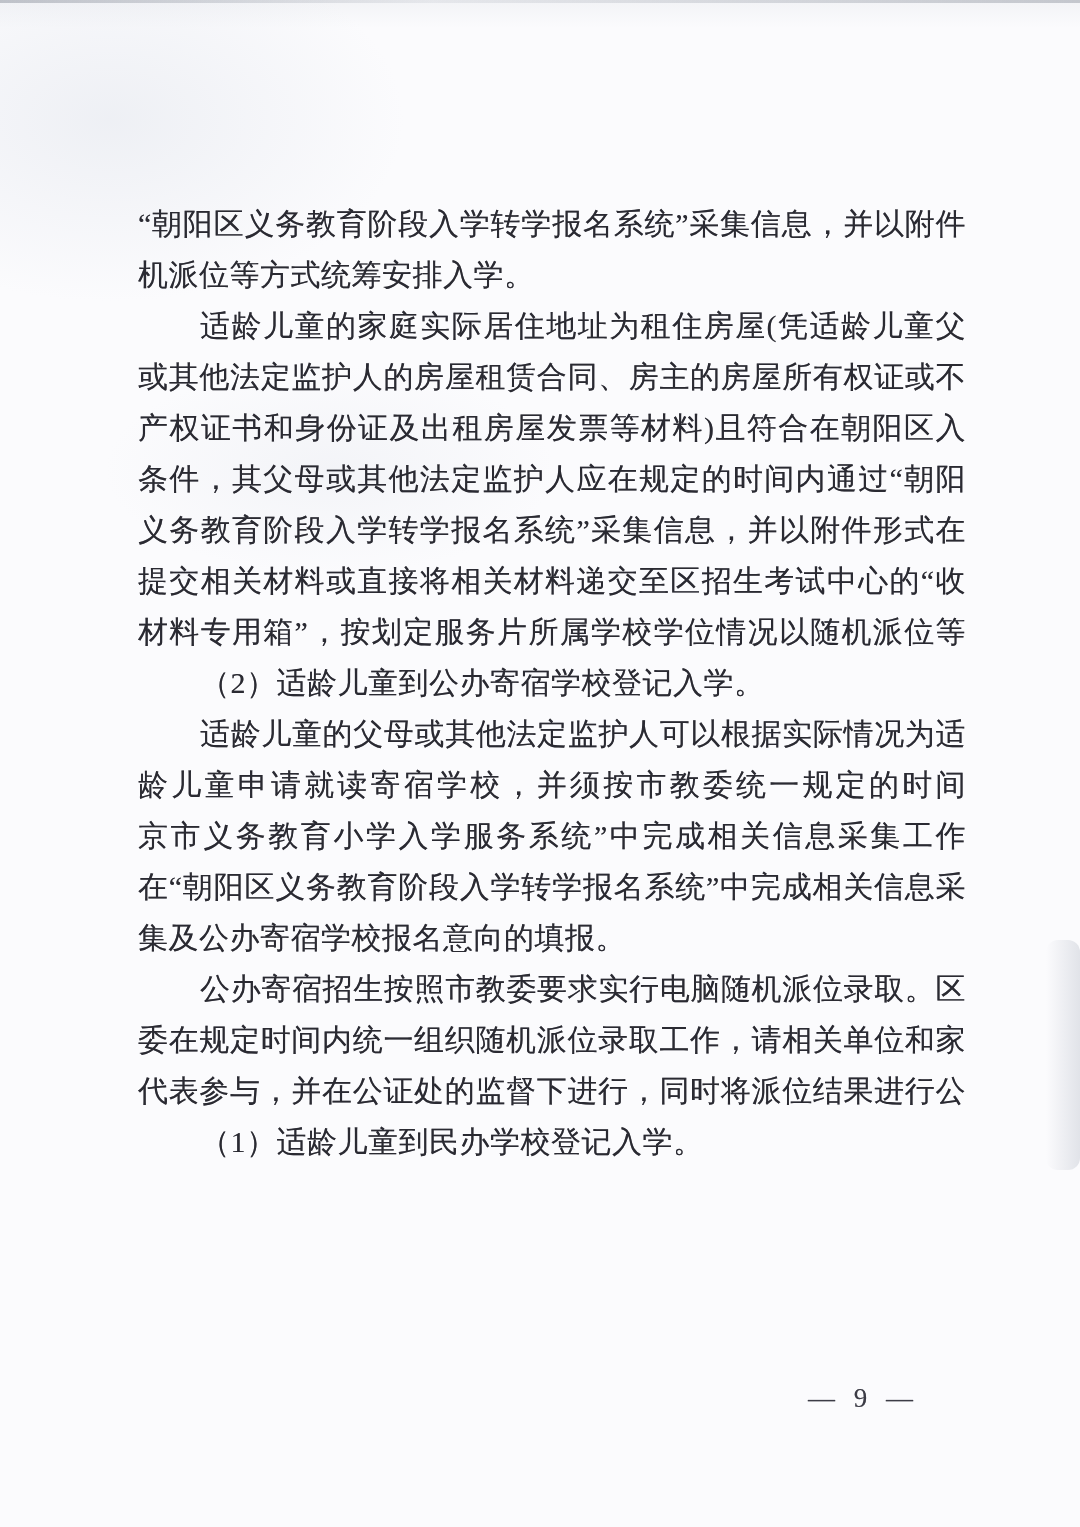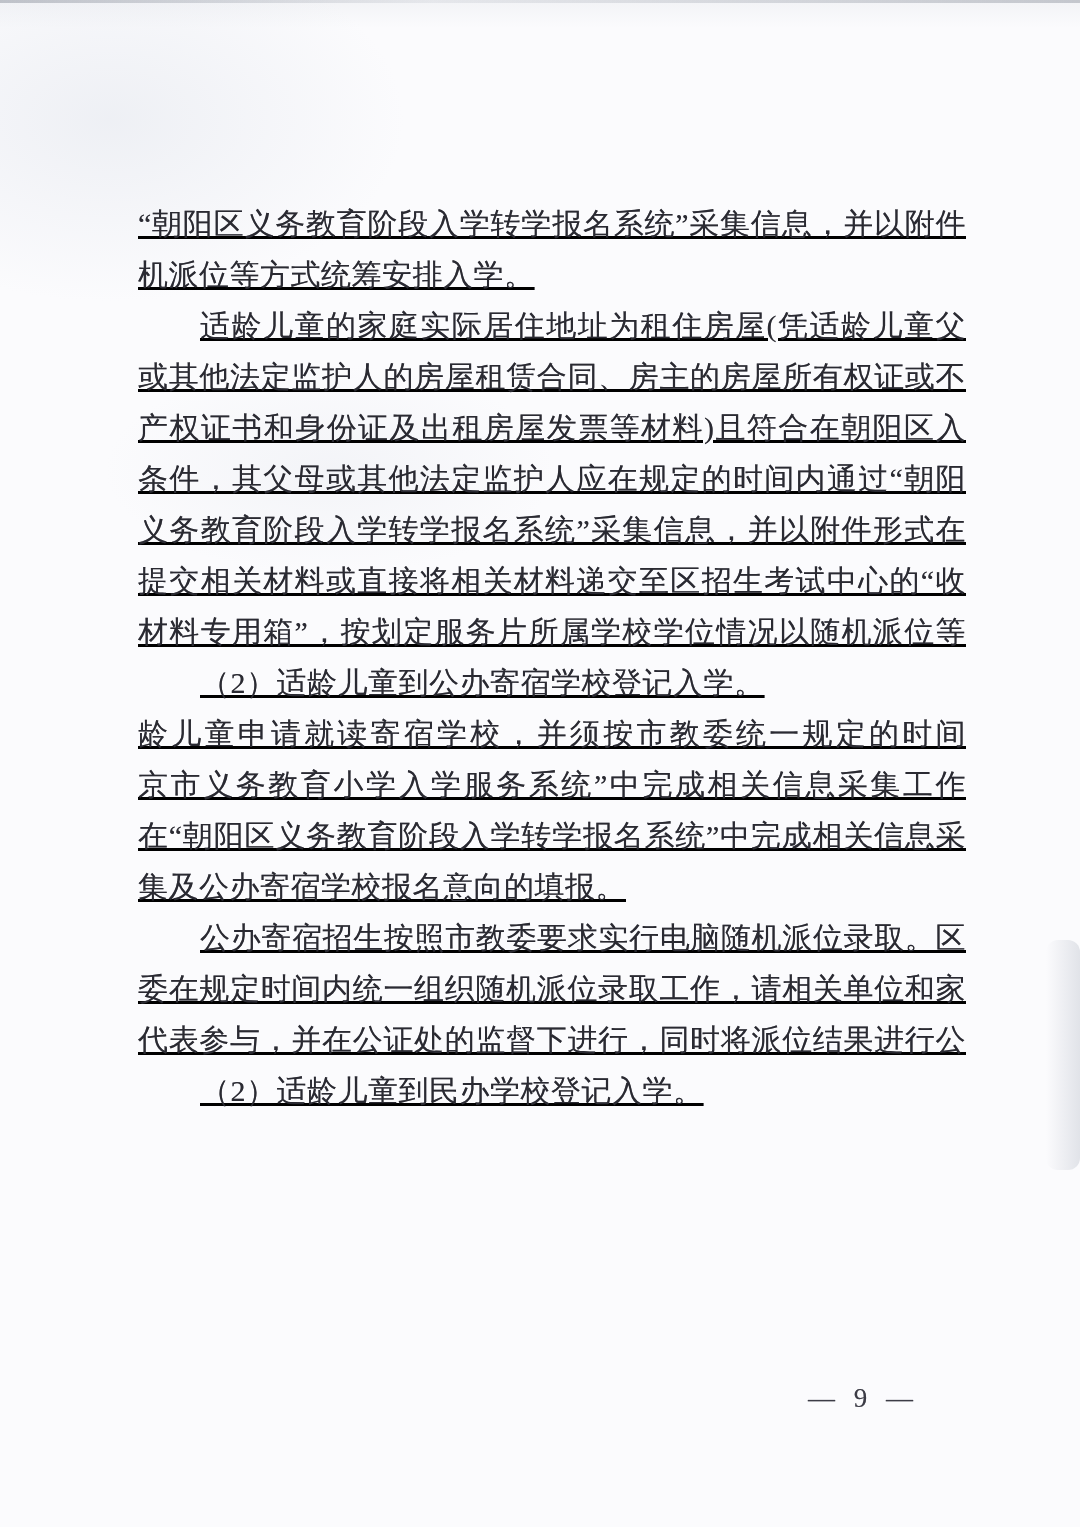--- a/index.html
+++ b/index.html
@@ -21,21 +21,21 @@
     position: absolute; left: 0; top: 0; width: 100%; height: 3px;
     background: linear-gradient(90deg, rgba(150,155,165,0.55), rgba(190,194,202,0.25) 40%, rgba(150,155,165,0.5));
   }
   .right-smudge {
     position: absolute; right: 0; top: 940px; width: 34px; height: 230px;
     background: linear-gradient(to left, rgba(186,191,202,0.40), rgba(186,191,202,0));
     border-radius: 12px;
   }
   .textblock {
     position: absolute;
-    left: 138px; top: 198px; width: 828px; text-decoration: underline;
+    left: 138px; top: 198px; width: 828px;
   }
   .line {
     font-size: 30px;
     line-height: 51px;
     height: 51px;
     color: #2a2a32;
     text-align: justify;
     text-align-last: justify;
     overflow: hidden;
     text-shadow: 0 0 0.6px rgba(42,42,50,0.55);
@@ -67,24 +67,25 @@
     <div class="line">“朝阳区义务教育阶段入学转学报名系统”采集信息，并以附件</div>
     <div class="line end">机派位等方式统筹安排入学。</div>
     <div class="line ind">适龄儿童的家庭实际居住地址为租住房屋(凭适龄儿童父母</div>
     <div class="line">或其他法定监护人的房屋租赁合同、房主的房屋所有权证或不动</div>
     <div class="line">产权证书和身份证及出租房屋发票等材料)且符合在朝阳区入学</div>
     <div class="line">条件，其父母或其他法定监护人应在规定的时间内通过“朝阳区</div>
     <div class="line">义务教育阶段入学转学报名系统”采集信息，并以附件形式在线</div>
     <div class="line">提交相关材料或直接将相关材料递交至区招生考试中心的“收取</div>
     <div class="line">材料专用箱”，按划定服务片所属学校学位情况以随机派位等方</div>
     <div class="line end ind">（2）适龄儿童到公办寄宿学校登记入学。</div>
+    <div class="line ind">适龄儿童的父母或其他法定监护人可以根据实际情况为适</div>
     <div class="line">龄儿童申请就读寄宿学校，并须按市教委统一规定的时间在“北</div>
     <div class="line">京市义务教育小学入学服务系统”中完成相关信息采集工作后，</div>
     <div class="line">在“朝阳区义务教育阶段入学转学报名系统”中完成相关信息采</div>
     <div class="line end">集及公办寄宿学校报名意向的填报。</div>
     <div class="line ind">公办寄宿招生按照市教委要求实行电脑随机派位录取。区教</div>
     <div class="line">委在规定时间内统一组织随机派位录取工作，请相关单位和家长</div>
     <div class="line">代表参与，并在公证处的监督下进行，同时将派位结果进行公证。</div>
-    <div class="line end ind">（2）适龄儿童到民办学校登记入学。</div>
+    <div class="line end ind">（1）适龄儿童到民办学校登记入学。</div>
   </div>
 
   <div class="page-number">— 9 —</div>
 </div>
 
 </body></html>

